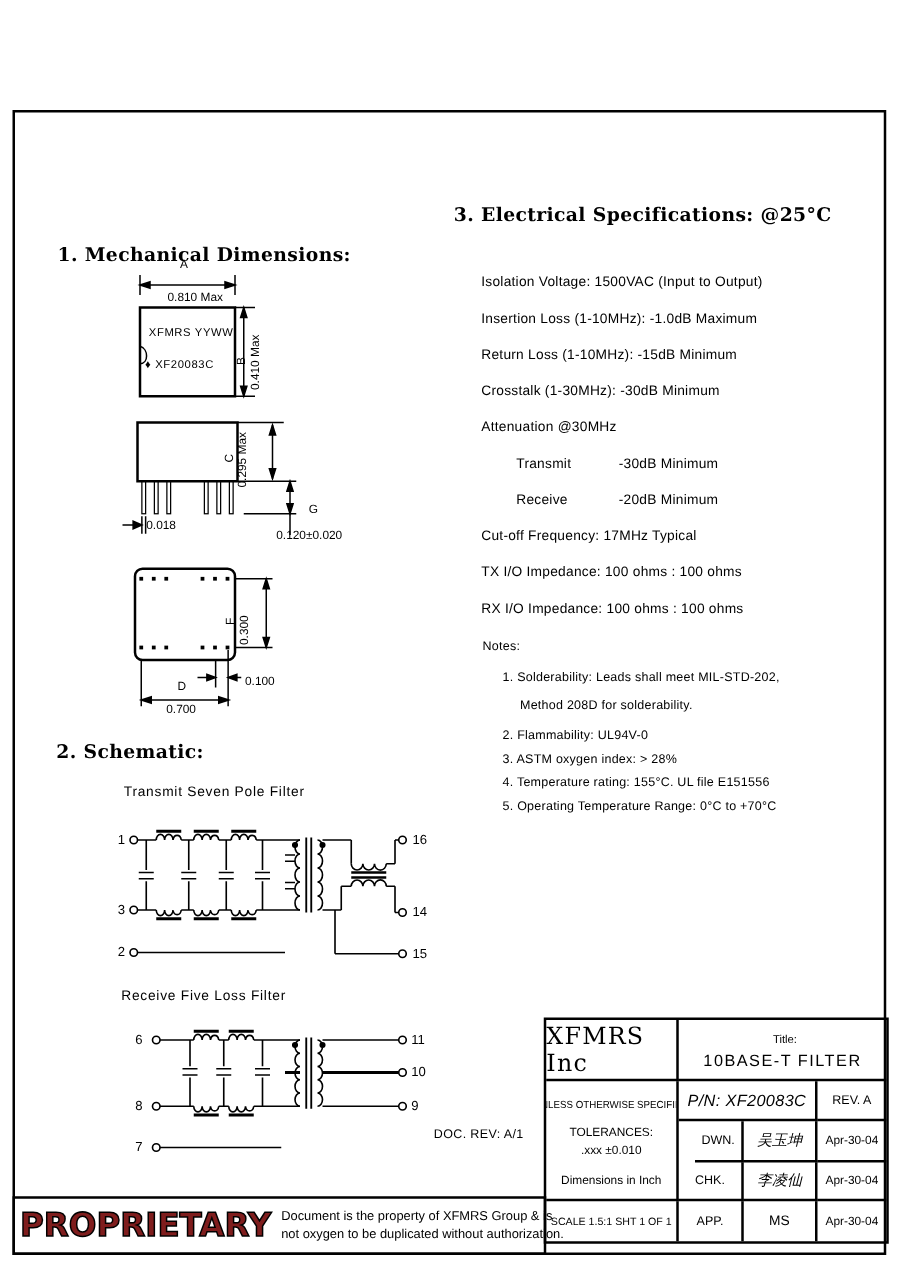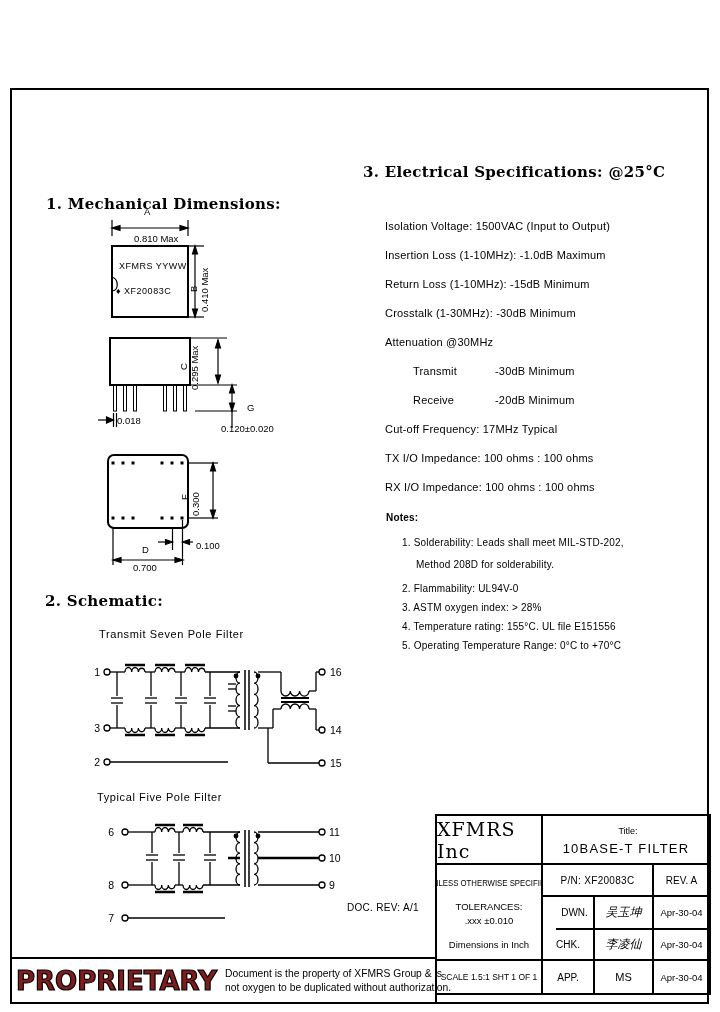--- a/index.html
+++ b/index.html
@@ -36,21 +36,21 @@
   .bB{border-bottom:2px solid #000;}
   .company{font-family:"DejaVu Serif",serif;font-size:19px;letter-spacing:1px;}
   .titlecell{flex-direction:column;justify-content:flex-start;align-items:stretch;}
   .titlelabel{font-size:9px;padding:2px 0 0 4px;}
   .titlemain{font-size:13px;letter-spacing:1.2px;text-align:center;margin-top:5px;}
   .leftblock{flex-direction:column;justify-content:flex-start;align-items:center;font-size:9.5px;}
   .unless{font-size:8.2px;white-space:nowrap;transform:scaleX(.95);margin-top:5px;}
   .tol{margin-top:13px;}
   .tolv{margin-top:3px;}
   .dims{margin-top:13px;}
-  .pncell{font-size:10px;letter-spacing:.3px;}
+  .pncell{font-size:13px;letter-spacing:.3px;font-style:italic;}
   .revcell{font-size:10px;}
   .rolecell{font-size:10px;}
   .sigcell{font-family:"DejaVu Serif",serif;font-style:italic;font-size:12px;}
   .datecell{font-size:9.5px;}
   .scalecell{font-size:8.5px;white-space:nowrap;}
   
   .prop{position:absolute;left:10px;top:957px;width:427px;height:47px;box-sizing:border-box;
         border:2.5px solid #000;display:flex;align-items:center;}
   .propword{font-family:"DejaVu Sans",sans-serif;font-size:26px;font-weight:700;
             color:#7f1d1d;-webkit-text-stroke:1.2px #000;letter-spacing:0;padding-left:4px;white-space:nowrap;}
@@ -175,21 +175,21 @@
     </div>
     <div class="ln att">
       <span class="an">Receive</span><span>-20dB Minimum</span>
     </div>
     <div class="ln">Cut-off Frequency: 17MHz Typical</div>
     <div class="ln">TX I/O Impedance:  100 ohms : 100 ohms</div>
     <div class="ln">RX I/O Impedance:  100 ohms : 100 ohms</div>
   </div>
 
   <div class="notes">
-    <div style="padding-left:0;font-weight:bold;">Notes:</div>
+    <div style="padding-left:0;">Notes:</div>
     <div class="nl" style="margin-top:14px;">1. Solderability: Leads shall meet MIL-STD-202,</div>
     <div class="nl sub" style="margin-top:10px;">Method 208D for solderability.</div>
     <div class="nl" style="margin-top:12px;">2. Flammability: UL94V-0</div>
     <div class="nl" style="margin-top:7px;">3. ASTM oxygen index: &gt; 28%</div>
     <div class="nl" style="margin-top:7px;">4. Temperature rating: 155°C. UL file E151556</div>
     <div class="nl" style="margin-top:7px;">5. Operating Temperature Range:  0°C to +70°C</div>
   </div>
 
   <div class="t" style="left:99px;top:628px;letter-spacing:.6px;">Transmit Seven Pole Filter</div>
   <svg style="left:85px;top:650px;" width="260" height="130" viewBox="0 0 260 130">
@@ -274,21 +274,21 @@
       <line x1="25" y1="112" x2="143" y2="112"></line>
     </g>
   </svg>
   <div class="pin pinL" style="left:86px;top:666px;">1</div>
   <div class="pin pinL" style="left:86px;top:722px;">3</div>
   <div class="pin pinL" style="left:86px;top:756px;">2</div>
   <div class="pin" style="left:330px;top:666px;">16</div>
   <div class="pin" style="left:330px;top:724px;">14</div>
   <div class="pin" style="left:330px;top:757px;">15</div>
 
-  <div class="t" style="left:97px;top:791px;letter-spacing:.6px;">Typical  Five Pole Filter</div>
+  <div class="t" style="left:97px;top:791px;letter-spacing:.6px;">Receive  Five Loss Filter</div>
   <svg style="left:85px;top:800px;" width="260" height="125" viewBox="0 0 260 125">
     <g stroke="#000" fill="none" stroke-width="1.3">
       <circle cx="40" cy="32" r="3"></circle>
         <circle cx="40" cy="85" r="3"></circle>
         <circle cx="40" cy="118" r="3"></circle>
       <circle cx="237" cy="32" r="3"></circle>
         <circle cx="237" cy="58" r="3"></circle>
         <circle cx="237" cy="85" r="3"></circle>
 
       <line x1="43" y1="32" x2="70" y2="32"></line>

